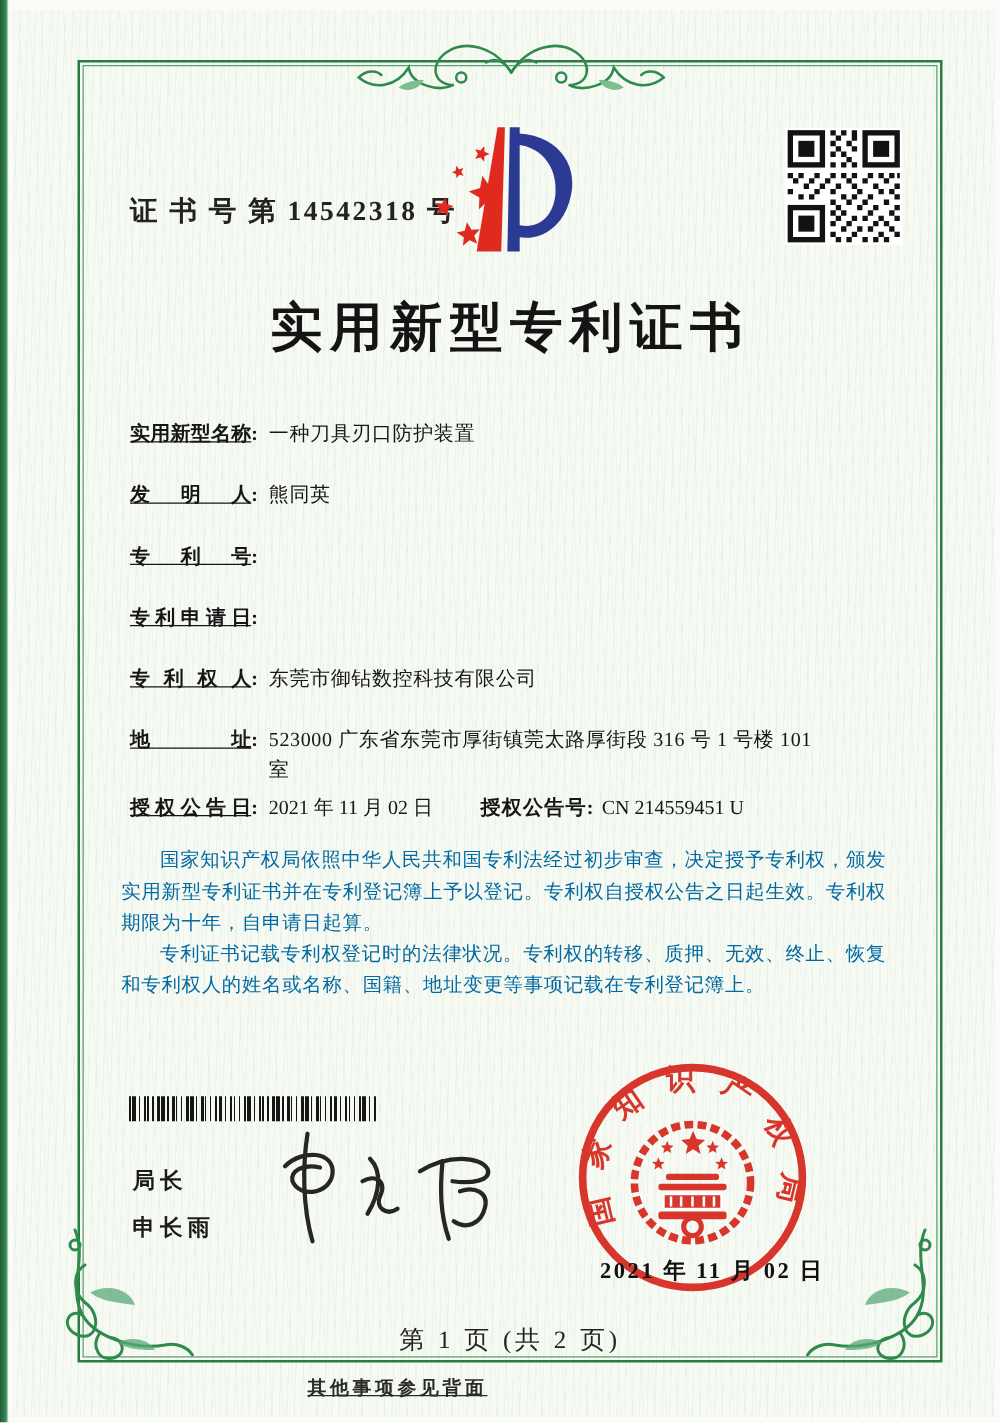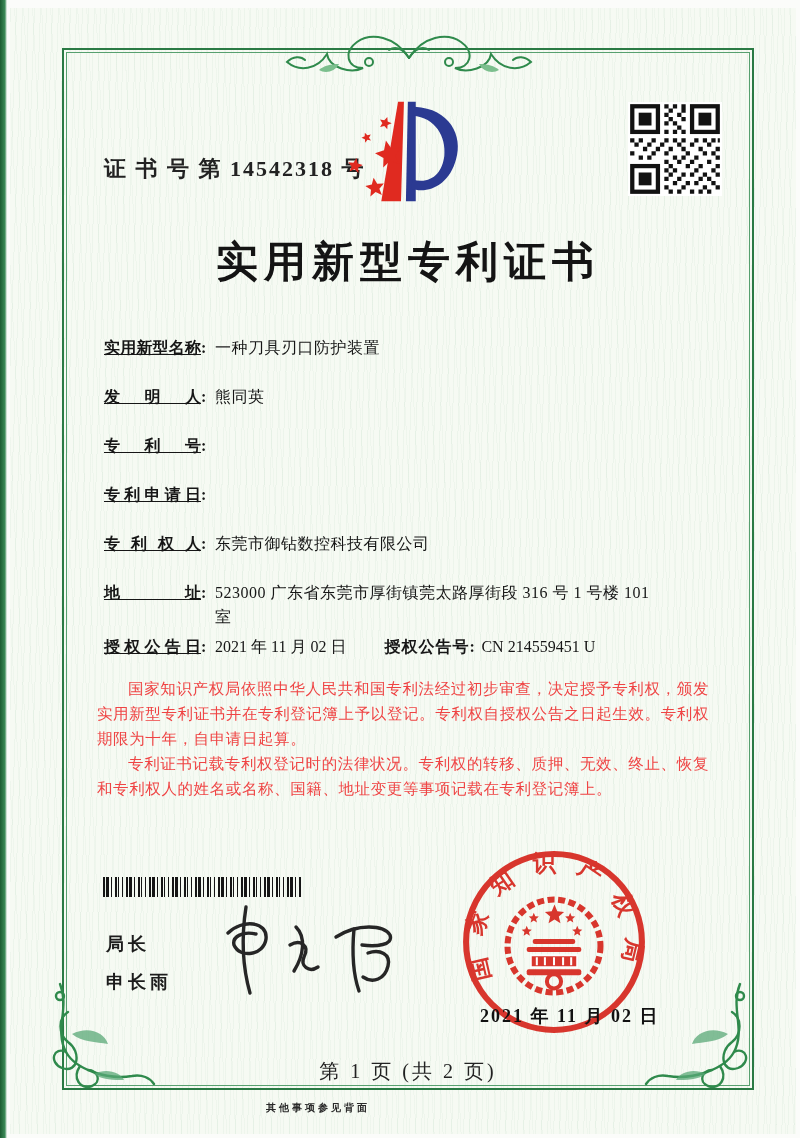--- a/index.html
+++ b/index.html
@@ -50,21 +50,21 @@
     text-align:justify;text-align-last:justify;
     font-weight:700;letter-spacing:0;text-decoration:underline;
   }
   .fcolon{flex:0 0 14px;font-weight:700;}
   .fvalue{flex:1;letter-spacing:.5px;}
   .fpair2{display:flex;margin-left:38px;}
   .fpair2 .flabel2{font-weight:700;letter-spacing:1px;}
   .fpair2 .fcolon{flex:0 0 12px;}
   .paras{
     left:97px;top:676px;width:612px;
-    font-size:15.5px;line-height:25px;letter-spacing:.6px;color:#ef4444;
+    font-size:15.5px;line-height:25px;letter-spacing:.6px;color:#0369a1;
     text-align:justify;
   }
   .paras p{margin:0;text-indent:2em;}
   .barcode{
     left:103px;top:877px;width:198px;height:20px;
     background:repeating-linear-gradient(90deg,
       #151515 0 2px, transparent 2px 3px,
       #151515 3px 6px, transparent 6px 8px,
       #151515 8px 9px, transparent 9px 12px,
       #151515 12px 14px, transparent 14px 15px,
@@ -77,21 +77,21 @@
   .seal{left:458px;top:846px;width:192px;height:192px;opacity:.92;}
   .seal-date{
     left:480px;top:1004px;font-size:18px;font-weight:600;letter-spacing:2px;color:#111;
   }
   .page-no{
     left:62px;top:1058px;width:692px;text-align:center;
     font-size:20px;letter-spacing:3px;color:#222;
   }
   .back-note{
     left:0;top:1101px;width:636px;text-align:center;
-    font-size:10px;letter-spacing:3px;font-weight:600;color:#2a2a2a;
+    font-size:15px;letter-spacing:3px;font-weight:600;color:#2a2a2a;text-decoration:underline;
   }
   .top-ornament{left:279px;top:24px;}
   .corner-orn-left{left:36px;top:982px;}
   .corner-orn-right{left:642px;top:982px;transform:scaleX(-1);}
   .logo{left:336px;top:96px;}
   .qr{left:628px;top:102px;}
 </style>
 </head>
 <body>
 

